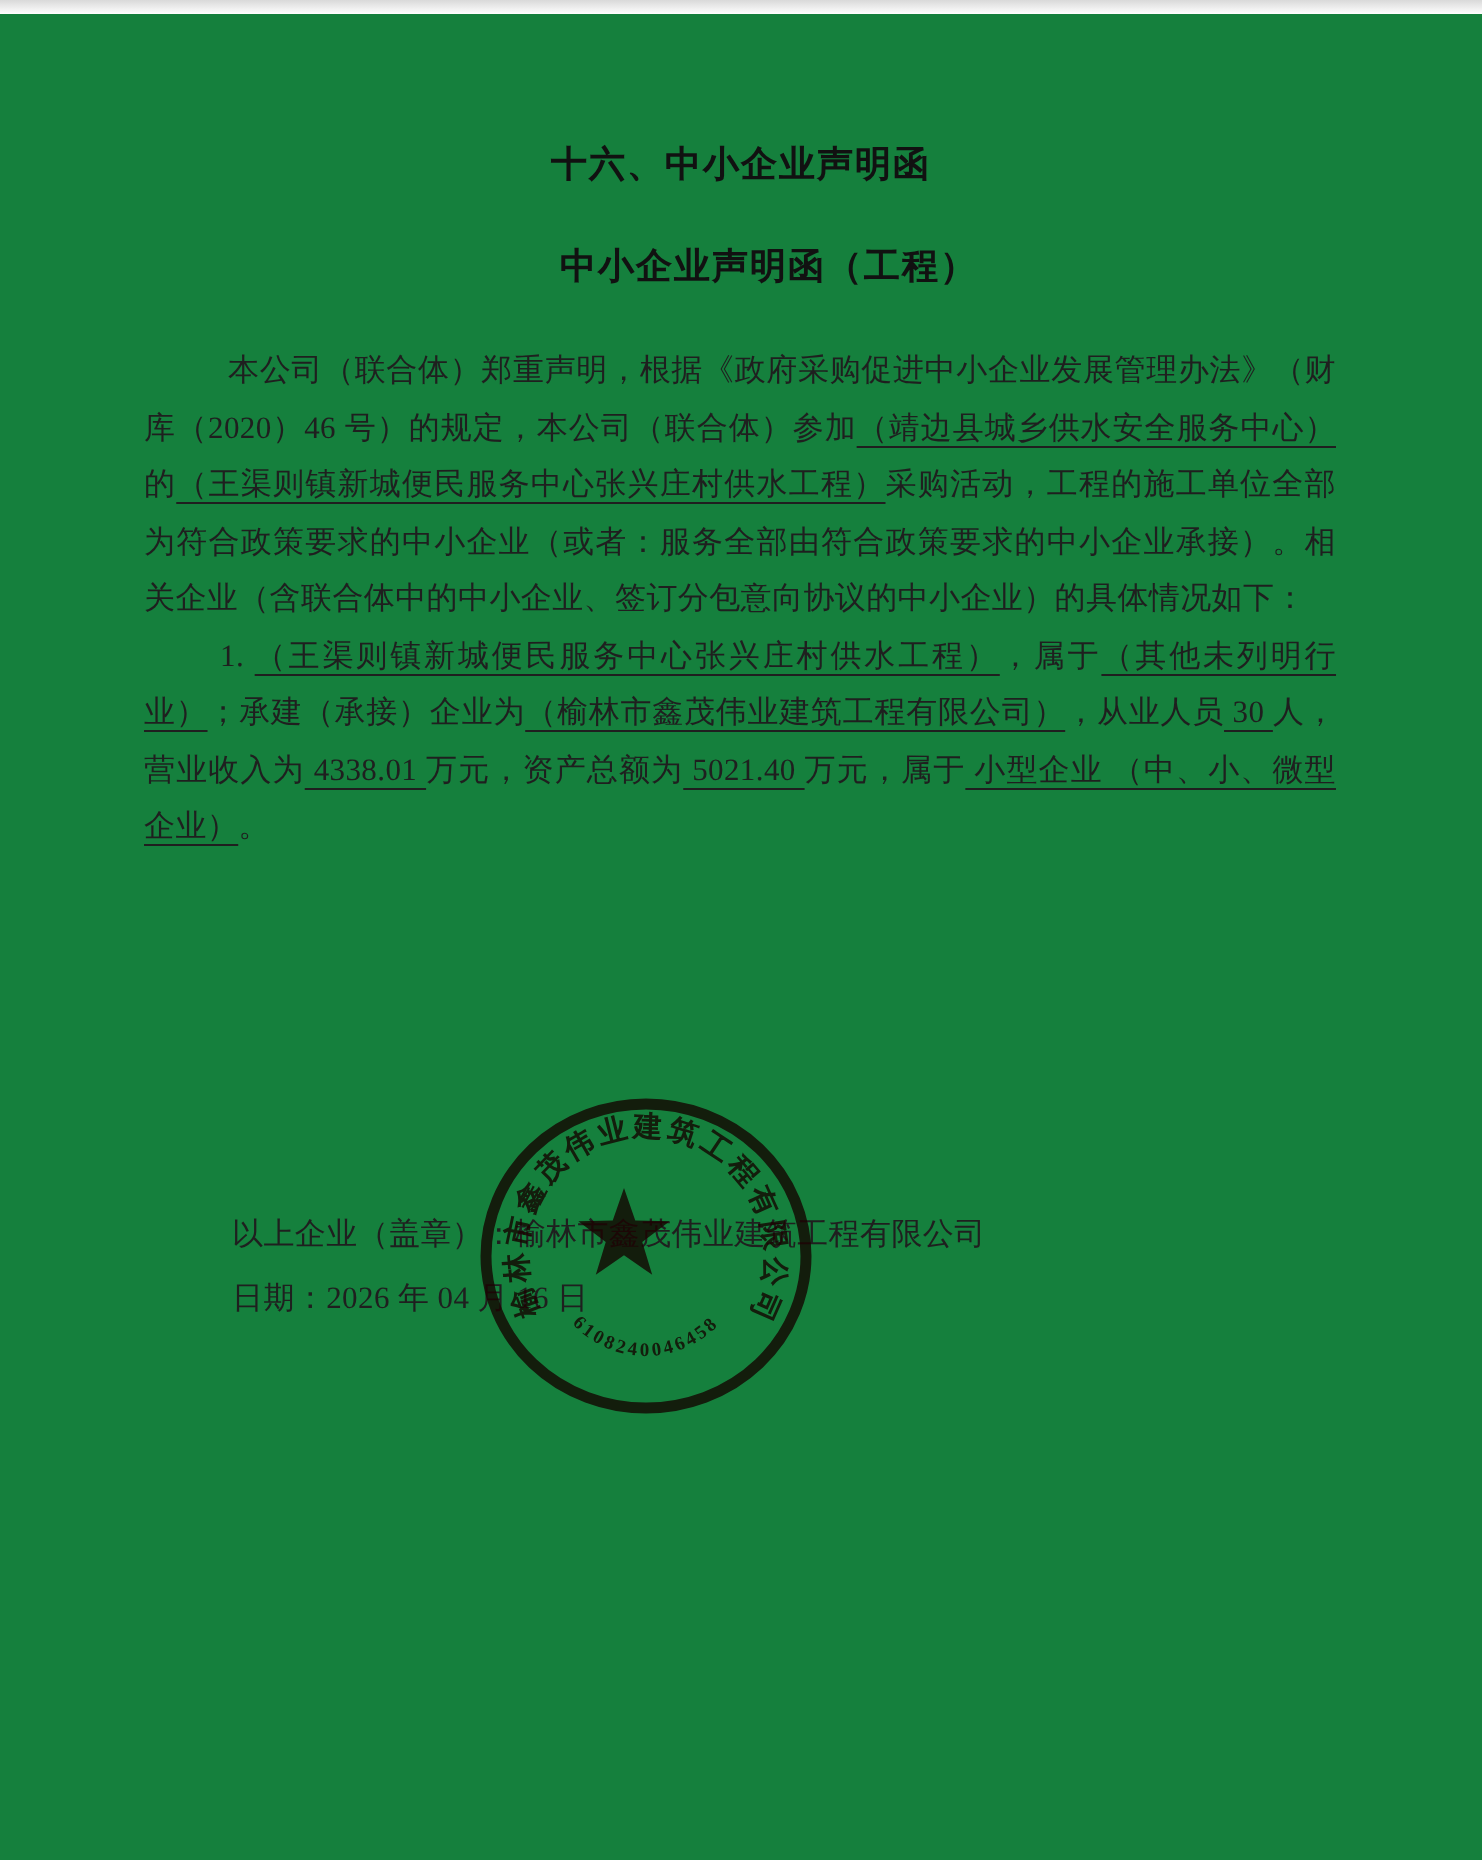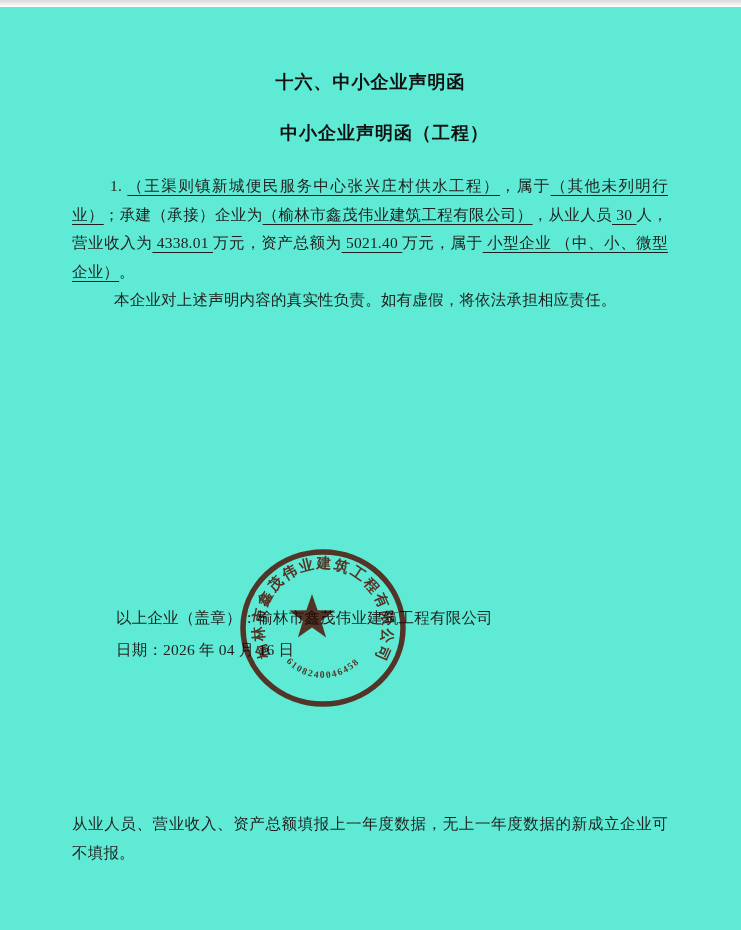--- a/index.html
+++ b/index.html
@@ -1,21 +1,21 @@
 <!DOCTYPE html>
 <html><head>
 <meta charset="utf-8">
 <style>
   html,body{margin:0;padding:0;}
   body{
     width:741px;height:930px;background:#ffffff;
     font-family:"Liberation Serif","DejaVu Serif",serif;
     color:#1f1f1f;position:relative;overflow:hidden;
   }
-  .page{position:absolute;inset:0;background:#5eead4;}
+  .page{position:absolute;inset:0;background:#15803d;}
   .top-shade{
     position:absolute;top:0;left:0;right:0;height:7px;
     background:linear-gradient(#d9d9d9,#ffffff);
   }
   .doc-title{
     position:absolute;left:0;right:0;text-align:center;
     font-weight:bold;font-size:18px;letter-spacing:1px;color:#111;
   }
   .doc-title.t1{top:70px;}
   .doc-title.t2{top:121px;padding-left:28px;}
@@ -52,22 +52,22 @@
 <body>
 
 <div class="page">
 
   <div class="top-shade"></div>
 
   <div class="doc-title t1">十六、中小企业声明函</div>
   <div class="doc-title t2">中小企业声明函（工程）</div>
 
   <div class="body-text">
+    <p><span>本公司（联合体）郑重声明，根据《政府采购促进中小企业发展管理办法》（财库（2020）46 号）的规定，本公司（联合体）参加</span><span class="u">（靖边县城乡供水安全服务中心）</span><span>的</span><span class="u">（王渠则镇新城便民服务中心张兴庄村供水工程）</span><span>采购活动，工程的施工单位全部为符合政策要求的中小企业（或者：服务全部由符合政策要求的中小企业承接）。相关企业（含联合体中的中小企业、签订分包意向协议的中小企业）的具体情况如下：</span></p>
     <p class="item"><span>1. </span><span class="u">（王渠则镇新城便民服务中心张兴庄村供水工程）</span><span>，属于</span><span class="u">（其他未列明行业）</span><span>；承建（承接）企业为</span><span class="u">（榆林市鑫茂伟业建筑工程有限公司）</span><span>，从业人员</span><span class="u"> 30 </span><span>人，营业收入为</span><span class="u"> 4338.01 </span><span>万元，资产总额为</span><span class="u"> 5021.40 </span><span>万元，属于</span><span class="u"> 小型企业 （中、小、微型企业）</span><span>。</span></p>
-    <p>本企业对上述声明内容的真实性负责。如有虚假，将依法承担相应责任。</p>
   </div>
 
   <div class="signature">
     <div><span>以上企业（盖章）：</span><span>榆林市鑫茂伟业建筑工程有限公司</span></div>
     <div>日期：2026 年 04 月 16 日</div>
   </div>
 
   <svg class="stamp" viewBox="0 0 180 180" aria-hidden="true">
     <defs>
       <path id="arcTop" d="M 38 120 A 60 60 0 1 1 142 120" fill="none"></path>
@@ -76,15 +76,14 @@
     <ellipse cx="90" cy="90" rx="80" ry="76" fill="none" stroke-width="5.5" stroke="#df2318"></ellipse>
     <polygon points="79,56 84.64,72.23 101.83,72.58 88.13,82.97 93.11,99.42 79,89.6 64.89,99.42 69.87,82.97 56.17,72.58 73.36,72.23" fill="#df2318"></polygon>
     <text class="ring-label" fill="#df2318">
       <textPath href="#arcTop" startOffset="2">榆林市鑫茂伟业建筑工程有限公司</textPath>
     </text>
     <text class="code-label" text-anchor="middle" fill="#df2318">
       <textPath href="#arcBottom" startOffset="50%">6108240046458</textPath>
     </text>
   </svg>
 
-  <div class="footer-note">从业人员、营业收入、资产总额填报上一年度数据，无上一年度数据的新成立企业可不填报。</div>
 
 </div>
 
 </body></html>

